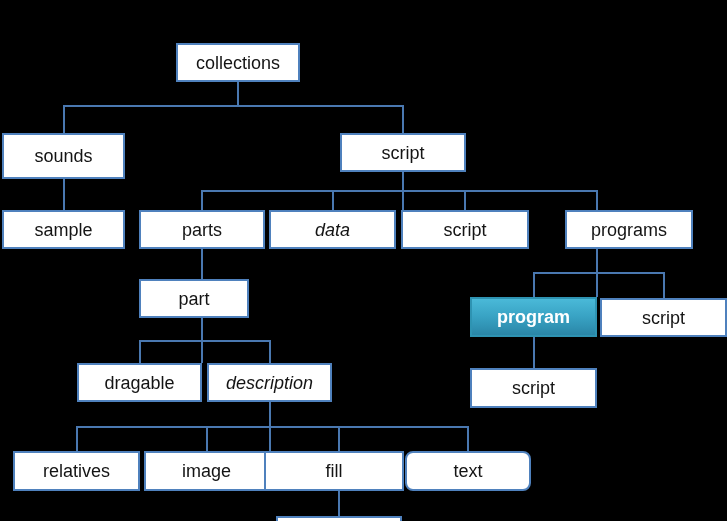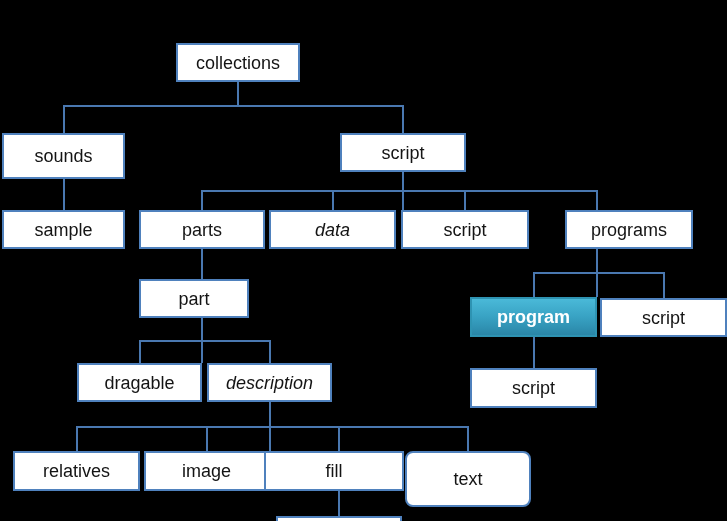--- a/index.html
+++ b/index.html
@@ -88,16 +88,16 @@
       <div class="node" style="left: 565px; top: 170px; width: 128px; height: 39px;">programs</div>
       <div class="node" style="left: 139px; top: 239px; width: 110px; height: 39px;">part</div>
       <div class="node highlight" style="left: 470px; top: 257px; width: 127px; height: 40px;">program</div>
       <div class="node" style="left: 600px; top: 258px; width: 127px; height: 39px;">script</div>
       <div class="node" style="left: 77px; top: 323px; width: 125px; height: 39px;">dragable</div>
       <div class="node" style="left: 207px; top: 323px; width: 125px; height: 39px; font-style: italic;">description</div>
       <div class="node" style="left: 470px; top: 328px; width: 127px; height: 40px;">script</div>
       <div class="node" style="left: 13px; top: 411px; width: 127px; height: 40px;">relatives</div>
       <div class="node" style="left: 144px; top: 411px; width: 125px; height: 40px;">image</div>
       <div class="node" style="left: 264px; top: 411px; width: 140px; height: 40px;">fill</div>
-      <div class="node" style="left: 405px; top: 411px; width: 126px; height: 56px; border-radius: 8px;">text</div>
+      <div class="node" style="left: 405px; top: 411px; width: 126px; height: 40px; border-radius: 8px;">text</div>
       <div class="node" style="left: 276px; top: 476px; width: 126px; height: 24px;">size</div>
     </div>
 </div>
 
 </body></html>

